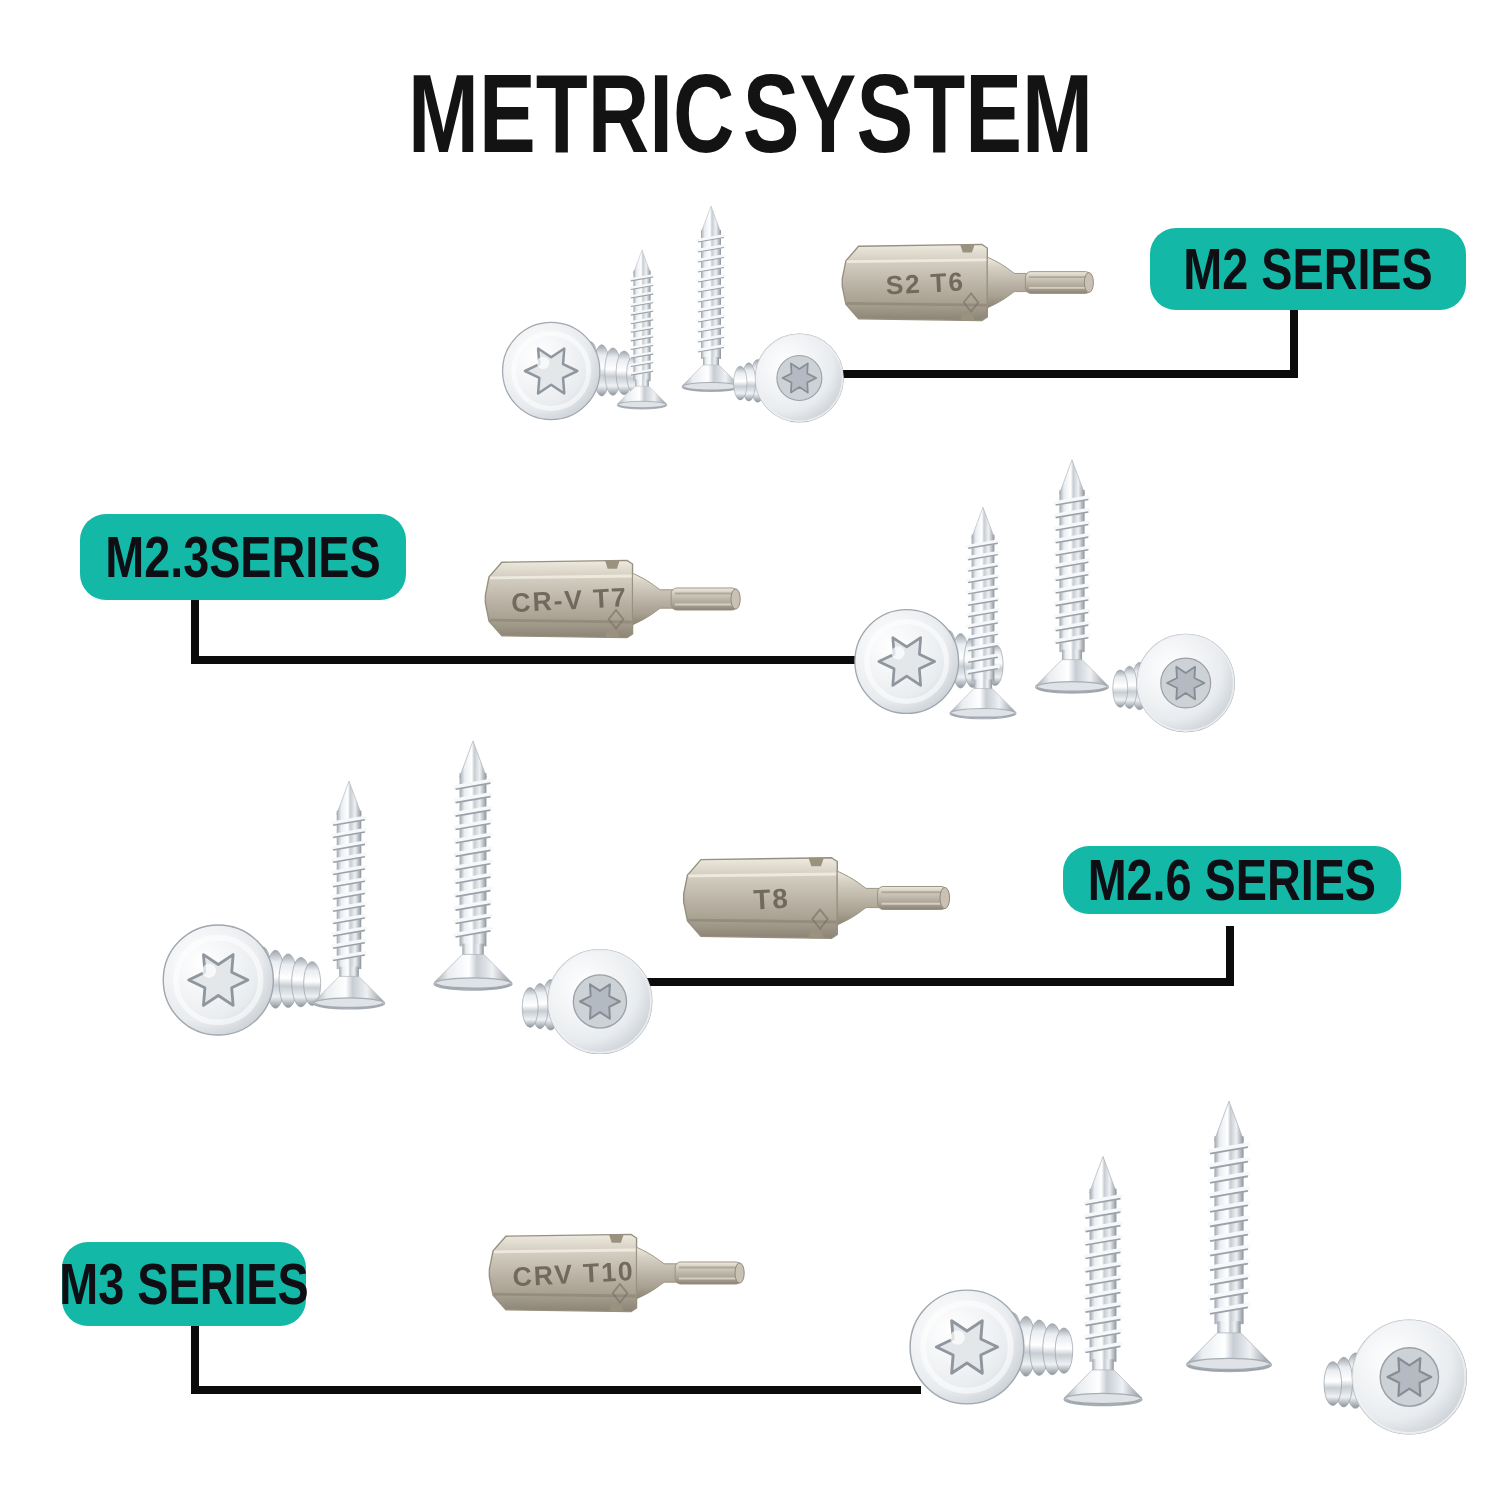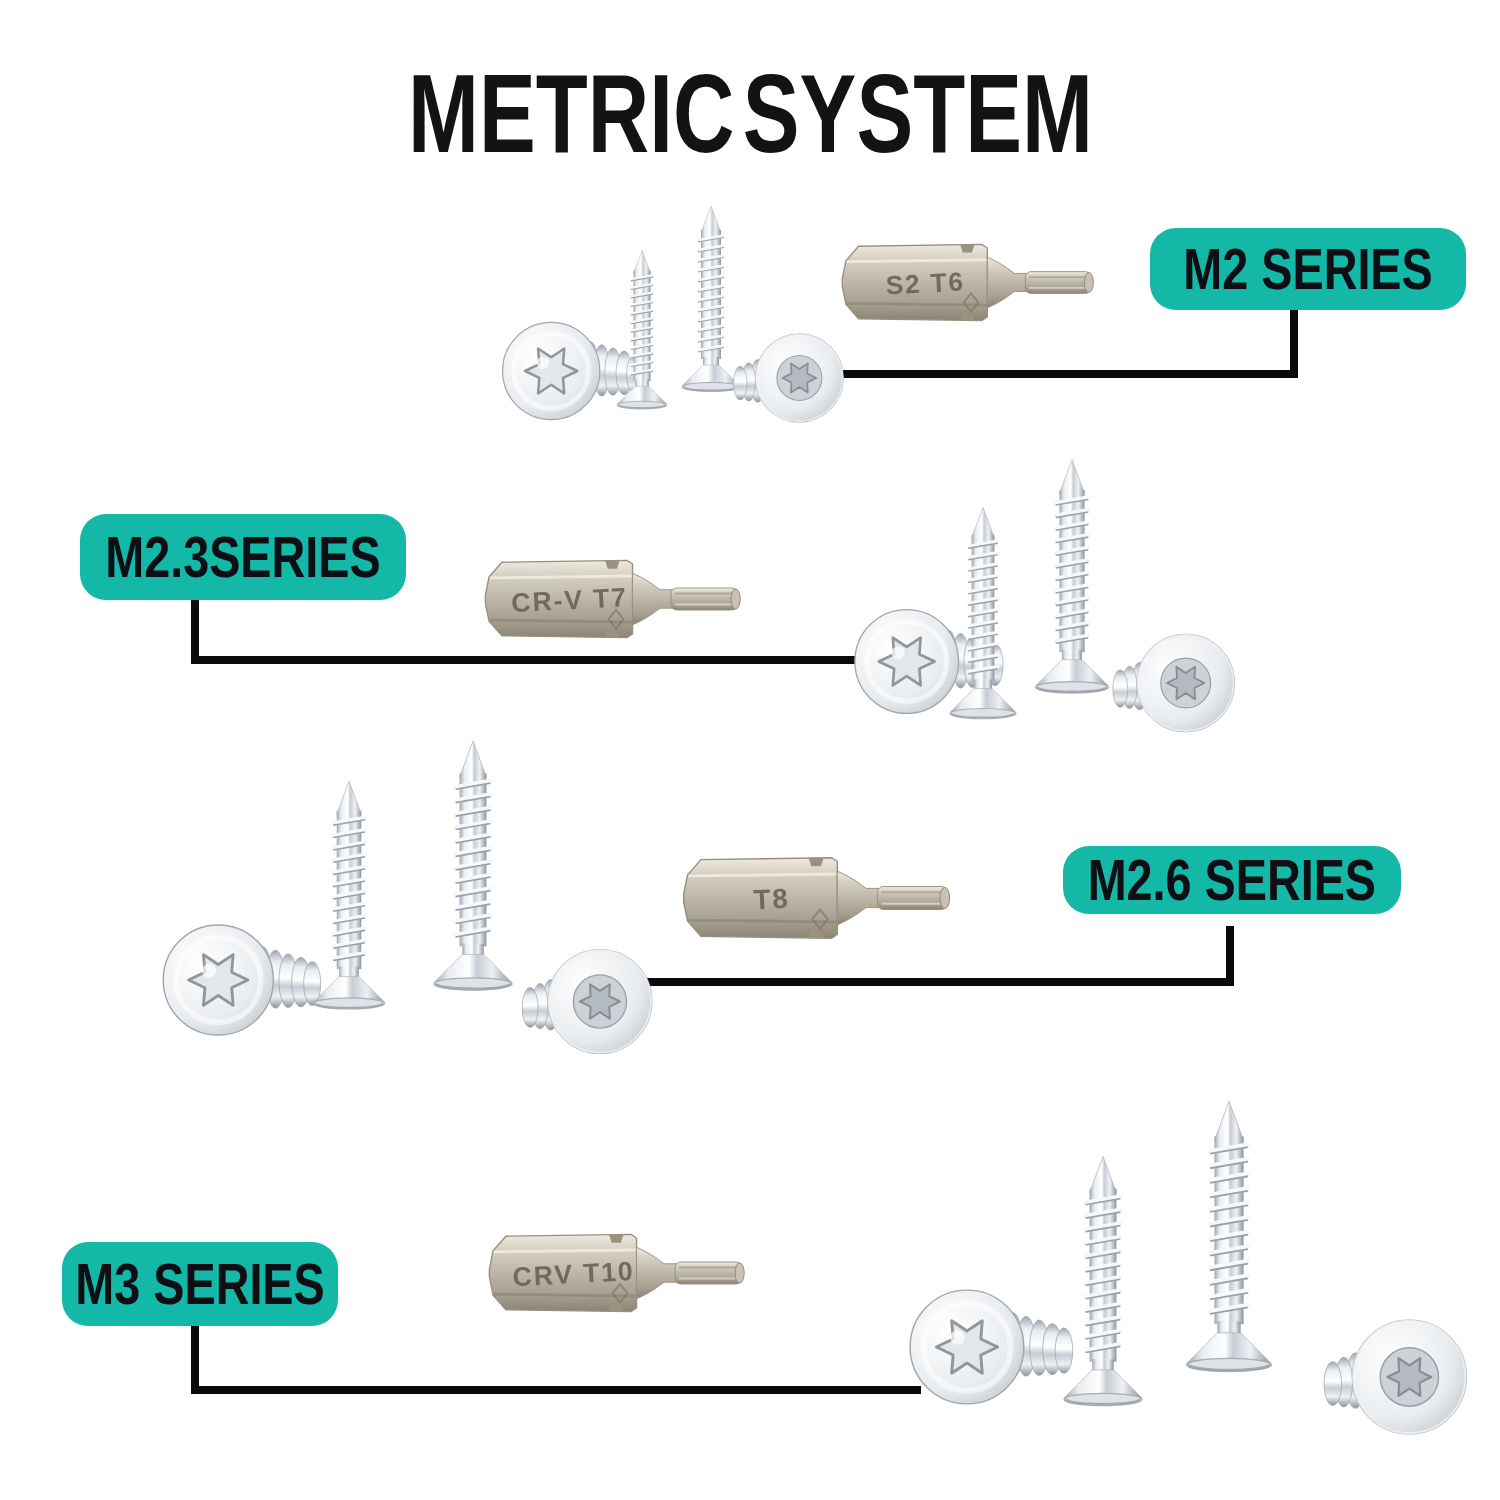--- a/index.html
+++ b/index.html
@@ -219,21 +219,21 @@
 
     <div class="pill pill-lg" style="left:1063px;top:846px;width:338px;height:68px;">
       <span>M2.6 SERIES</span>
     </div>
   </section>
 
   <section>
     <div class="line" style="left:191px;top:1322px;width:8px;height:72px;"></div>
     <div class="line" style="left:191px;top:1386px;width:730px;height:8px;"></div>
 
-    <div class="pill pill-lg" style="left:62px;top:1242px;width:276px;height:84px;">
+    <div class="pill pill-lg" style="left:62px;top:1242px;width:244px;height:84px;">
       <span>M3 SERIES</span>
     </div>
 
     <svg class="part" viewBox="0 0 300 100" style="left:482px;top:1226px;width:276px;height:94px;">
       <use href="#bit-shape"></use>
       <text class="bit-text" x="100" y="61" transform="rotate(-3 100 60)">CRV T10</text>
     </svg>
 
     <svg class="part" viewBox="0 0 240 170" style="left:905px;top:1285px;width:175px;height:124px;">
         <use href="#screw-lying-left"></use>

